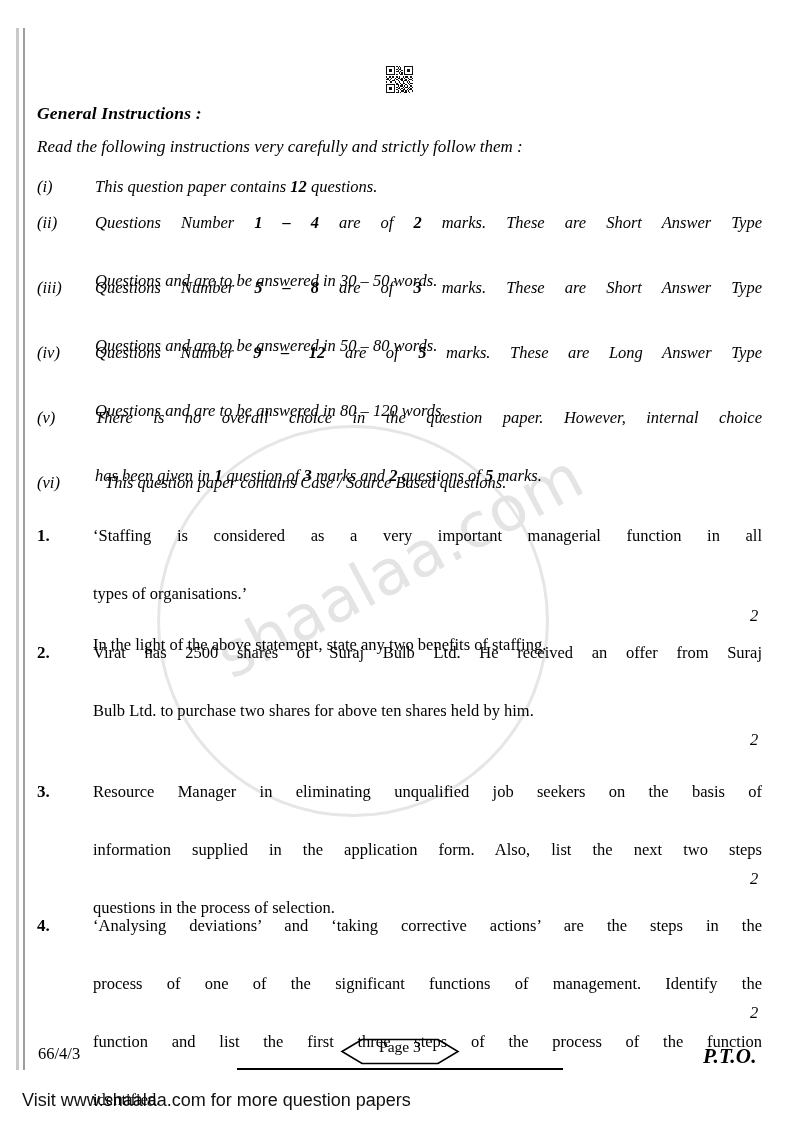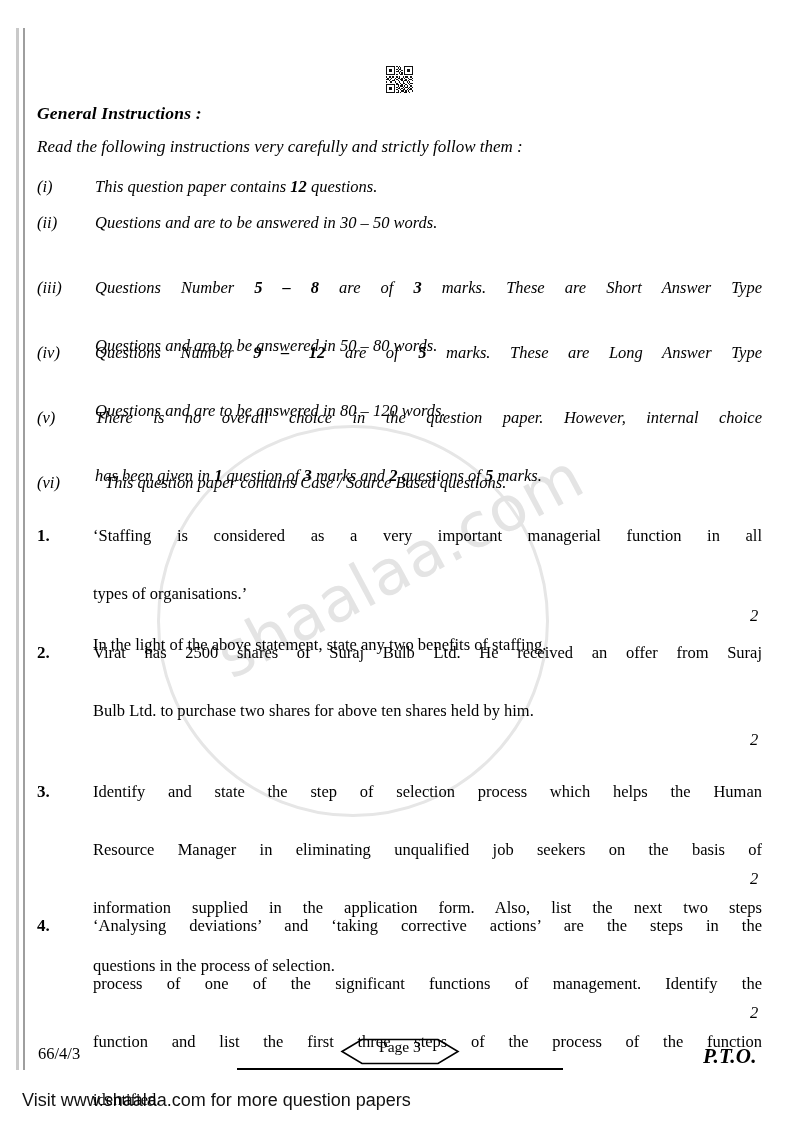--- a/index.html
+++ b/index.html
@@ -327,20 +327,21 @@
     <div id="instructions-host">
         <div class="instr" style="top: 172px;">
           <span class="num">(i)</span>
           <div class="body">
             <div style="text-align: left;"><span>This question paper contains </span><b>12</b><span> questions.</span></div>
           </div>
         </div>
         <div class="instr" style="top: 208px;">
           <span class="num">(ii)</span>
           <div class="body">
+            <div style="text-align: justify;"><span>Questions Number </span><b>1 – 4</b><span> are of </span><b>2</b><span> marks. These are Short Answer Type</span><span style="display: inline-block; width: 100%; height: 0px;"></span></div>
             <div style="text-align: left;"><span>Questions and are to be answered in 30 – 50 words.</span></div>
           </div>
         </div>
         <div class="instr" style="top: 273px;">
           <span class="num">(iii)</span>
           <div class="body">
             <div style="text-align: justify;"><span>Questions Number </span><b>5 – 8</b><span> are of </span><b>3</b><span> marks. These are Short Answer Type</span><span style="display: inline-block; width: 100%; height: 0px;"></span></div>
             <div style="text-align: left;"><span>Questions and are to be answered in 50 – 80 words.</span></div>
           </div>
         </div>
@@ -386,21 +387,20 @@
               <div style="text-align: justify;">Virat has 2500 shares of Suraj Bulb Ltd. He received an offer from Suraj<span style="display: inline-block; width: 100%; height: 0px;"></span></div>
               <div style="text-align: left;">Bulb Ltd. to purchase two shares for above ten shares held by him.</div>
             </div>
           </div>
           <span class="marks" style="top: 87px;">2</span>
         </div>
         <div class="q" style="top: 777px;">
           <span class="qnum">3.</span>
           <div class="qbody">
             <div class="qpara">
-              <div style="text-align: justify;">Identify and state the step of selection process which helps the Human<span style="display: inline-block; width: 100%; height: 0px;"></span></div>
               <div style="text-align: justify;">Resource Manager in eliminating unqualified job seekers on the basis of<span style="display: inline-block; width: 100%; height: 0px;"></span></div>
               <div style="text-align: justify;">information supplied in the application form. Also, list the next two steps<span style="display: inline-block; width: 100%; height: 0px;"></span></div>
               <div style="text-align: left;">questions in the process of selection.</div>
             </div>
           </div>
           <span class="marks" style="top: 87px;">2</span>
         </div>
         <div class="q" style="top: 911px;">
           <span class="qnum">4.</span>
           <div class="qbody">

